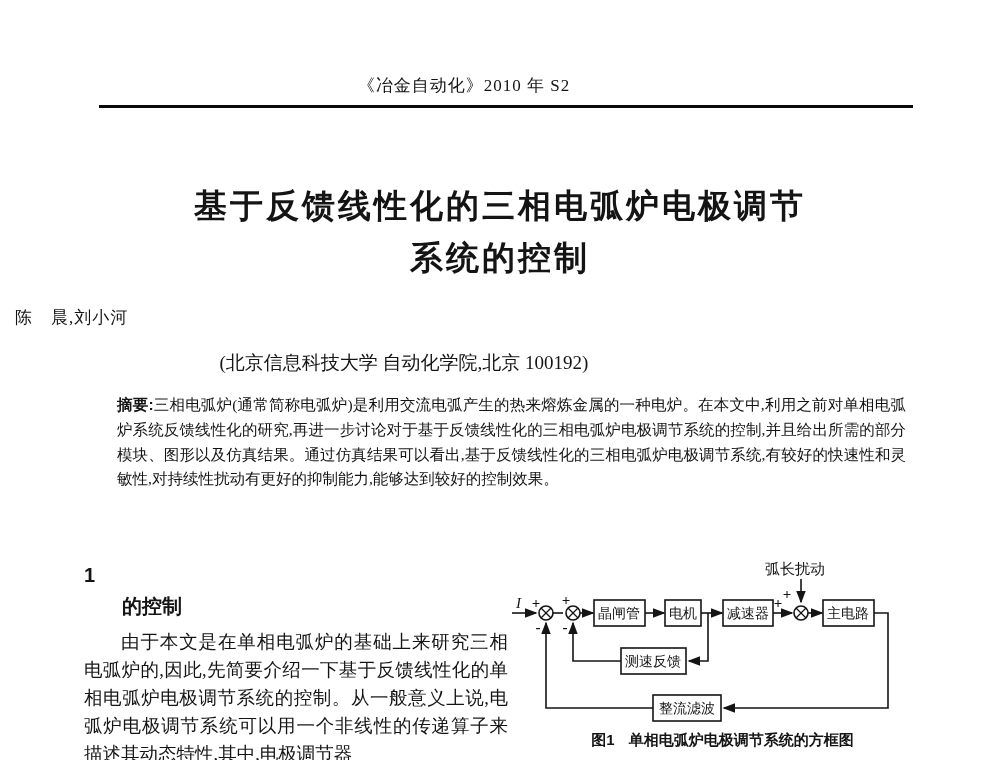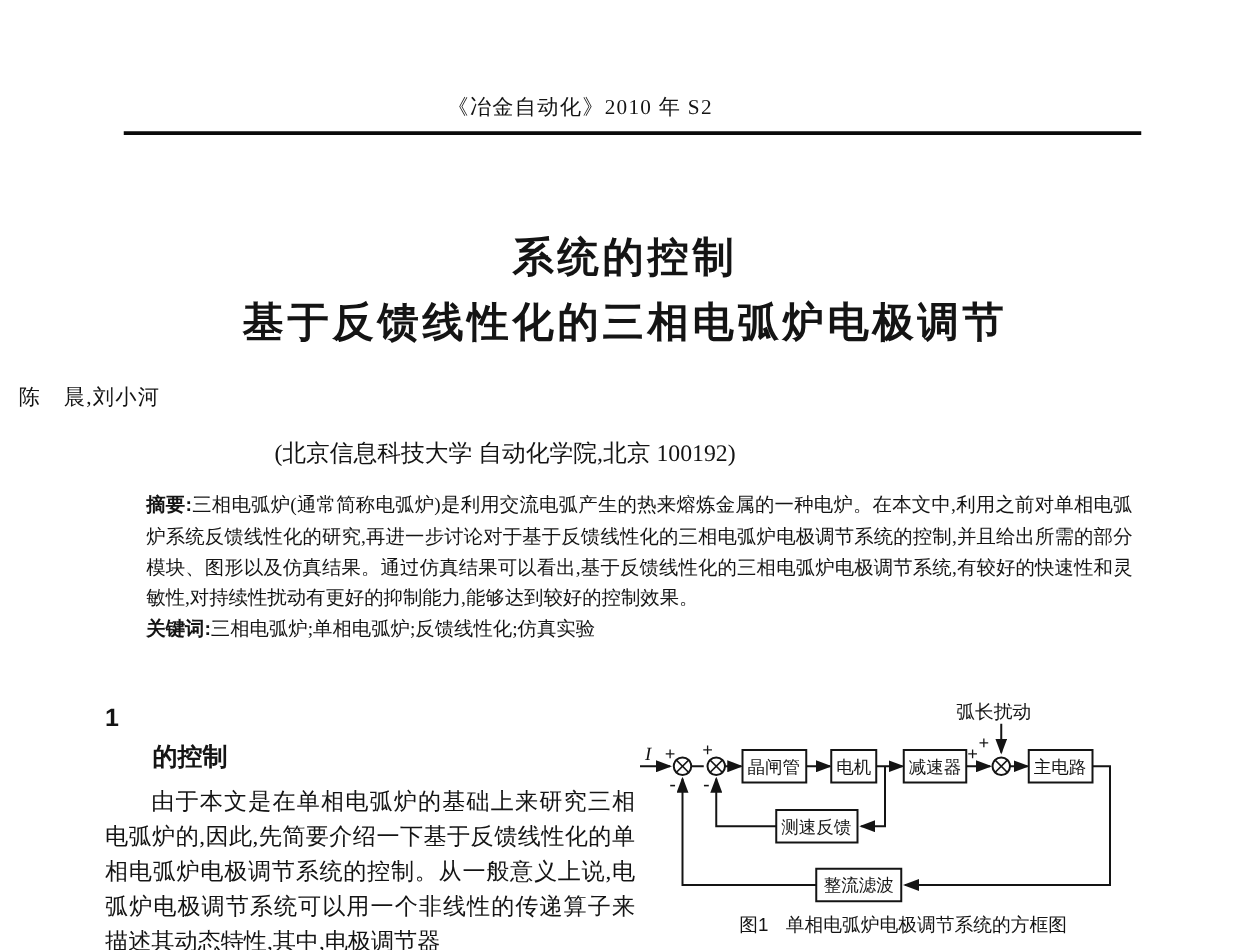--- a/index.html
+++ b/index.html
@@ -33,43 +33,42 @@
   .sec-body{margin:0;font-size:18.5px;line-height:28px;text-align:justify;text-indent:2em;}
   .figure-svg{top:548px;left:508px;}
   .figure-svg text{font-family:"Liberation Serif","DejaVu Serif",serif;fill:#141414;}
   .blk-label{font-size:14px;}
   .sign{font-size:15px;font-weight:bold;font-family:"Liberation Sans","DejaVu Sans",sans-serif;}
   .dist-label{font-size:15px;}
   .input-label{font-size:15px;font-style:italic;}
   .fig-caption{
     top:731px;left:510px;width:425px;text-align:center;
     font-family:"Liberation Sans","DejaVu Sans",sans-serif;
-    font-weight:normal;font-size:15px;
+    font-weight:bold;font-size:15px;
   }
   .fig-caption .cap-label{margin-right:14px;}
 </style>
 </head>
 <body>
 
 <div class="abs journal-header">《冶金自动化》2010 年 S2</div>
 
 <div class="abs rule"></div>
 
 <div class="abs title">
+  <div>基于反馈线性化的三相电弧炉电极调节</div>
   <div>系统的控制</div>
-  <div>基于反馈线性化的三相电弧炉电极调节</div>
 </div>
 
 <div class="abs authors">陈　晨,刘小河</div>
 
 <div class="abs affiliation">(北京信息科技大学 自动化学院,北京 100192)</div>
 
 <div class="abs abstract-block">
   <p><span class="inline-label">摘要:</span><span>三相电弧炉(通常简称电弧炉)是利用交流电弧产生的热来熔炼金属的一种电炉。在本文中,利用之前对单相电弧炉系统反馈线性化的研究,再进一步讨论对于基于反馈线性化的三相电弧炉电极调节系统的控制,并且给出所需的部分模块、图形以及仿真结果。通过仿真结果可以看出,基于反馈线性化的三相电弧炉电极调节系统,有较好的快速性和灵敏性,对持续性扰动有更好的抑制能力,能够达到较好的控制效果。</span></p>
-  <p><span class="inline-label">关键词:</span><span>三相电弧炉;单相电弧炉;反馈线性化;仿真实验</span></p>
 </div>
 
 <div class="abs left-col">
   <div class="sec-heading">
     <span class="sec-num">1</span>
     <span>
       <br>
       <span>的控制</span>
     </span>
   </div>

